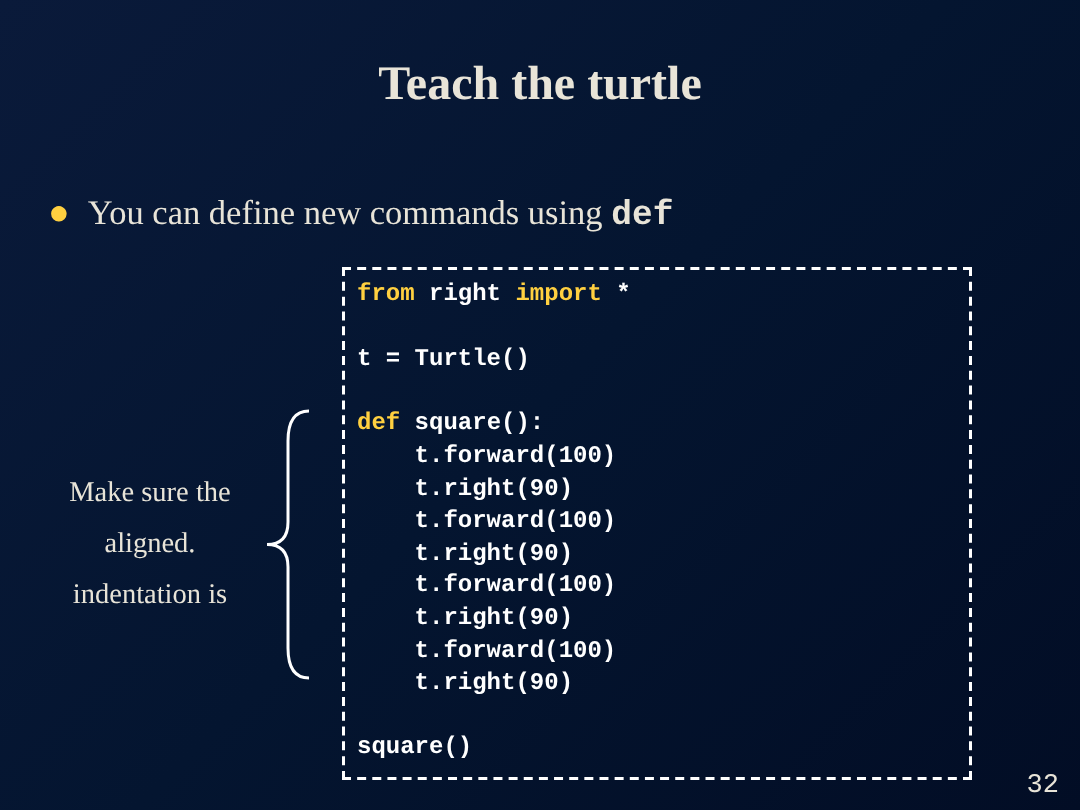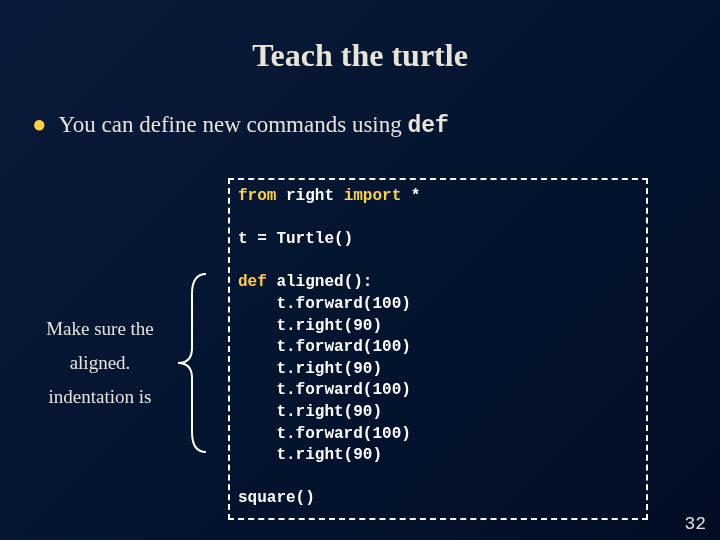--- a/index.html
+++ b/index.html
@@ -29,20 +29,21 @@
   }
   .bullet-dot {
     color: #ffd040;
     font-size: 24px;
     margin-right: 12px;
     line-height: 1;
   }
   .bullet-text {
     font-size: 23px;
     color: #e8e4d8;
+    margin-top: 17px;
   }
   .bullet-text .mono {
     font-family: 'Courier New', monospace;
     font-weight: bold;
   }
   .code-box {
     position: absolute;
     left: 228px;
     top: 178px;
     width: 420px;
@@ -92,21 +93,21 @@
   <span class="bullet-dot">●</span>
   <span class="bullet-text">
     <span>You can define new commands using </span><span class="mono">def</span>
   </span>
 </div>
 
 <div class="code-box"><span class="kw">from</span><span> right </span><span class="kw">import</span><span> *</span>
 
 <span>t = Turtle()</span>
 
-<span class="kw">def</span><span> aligned():</span>
+<span class="kw">def</span><span> square():</span>
 <span>    t.forward(100)</span>
 <span>    t.right(90)</span>
 <span>    t.forward(100)</span>
 <span>    t.right(90)</span>
 <span>    t.forward(100)</span>
 <span>    t.right(90)</span>
 <span>    t.forward(100)</span>
 <span>    t.right(90)</span>
 
 <span>square()</span></div>

